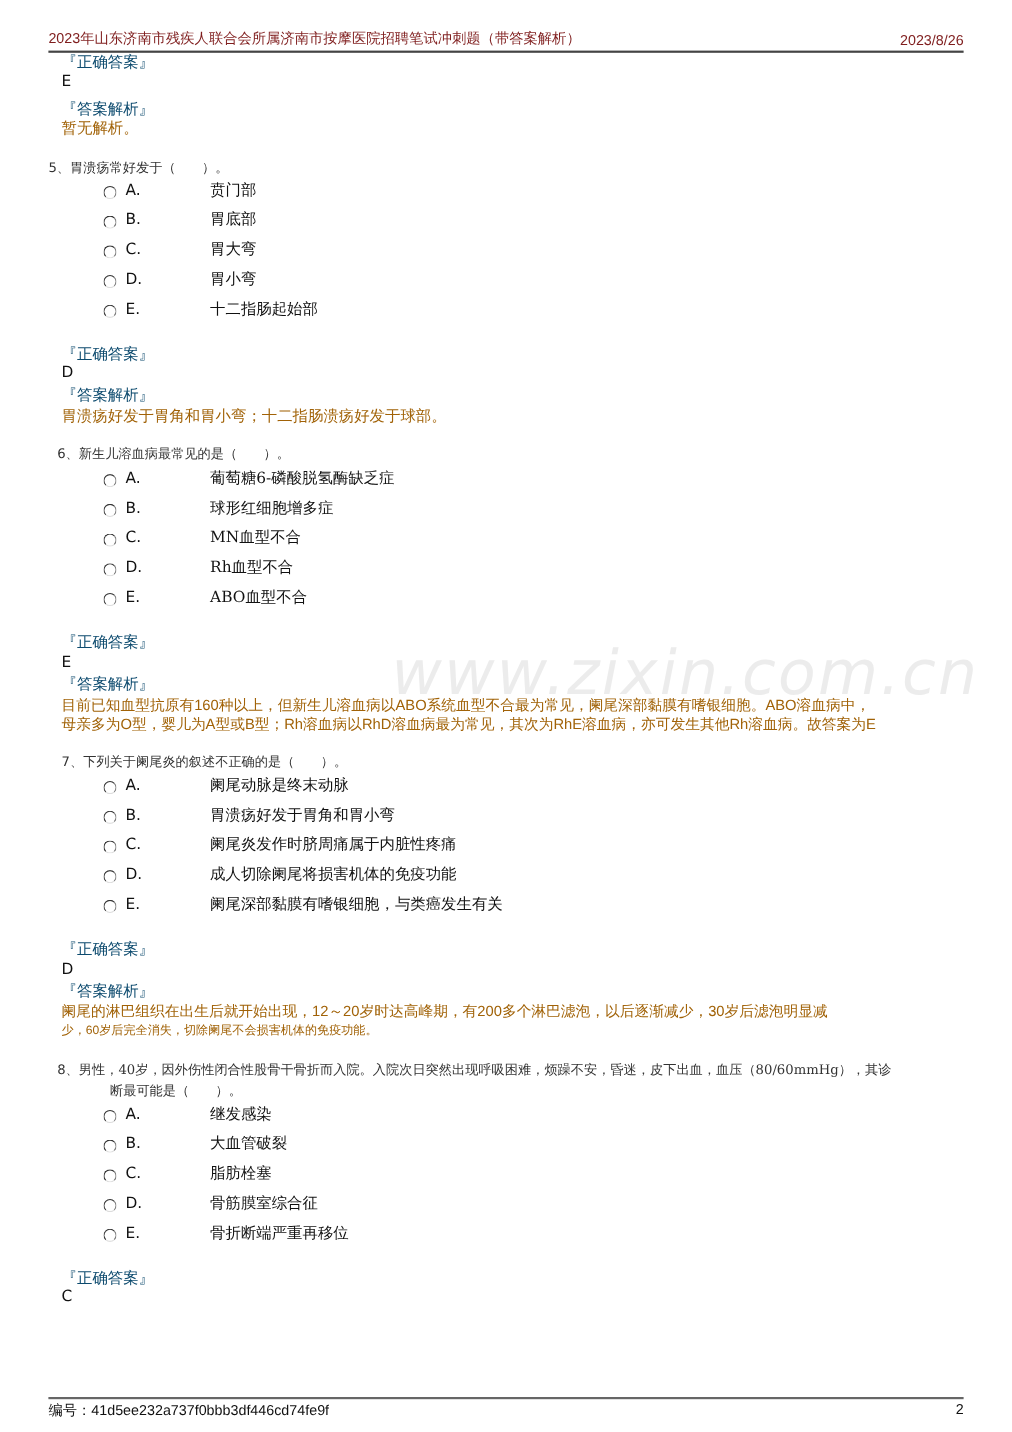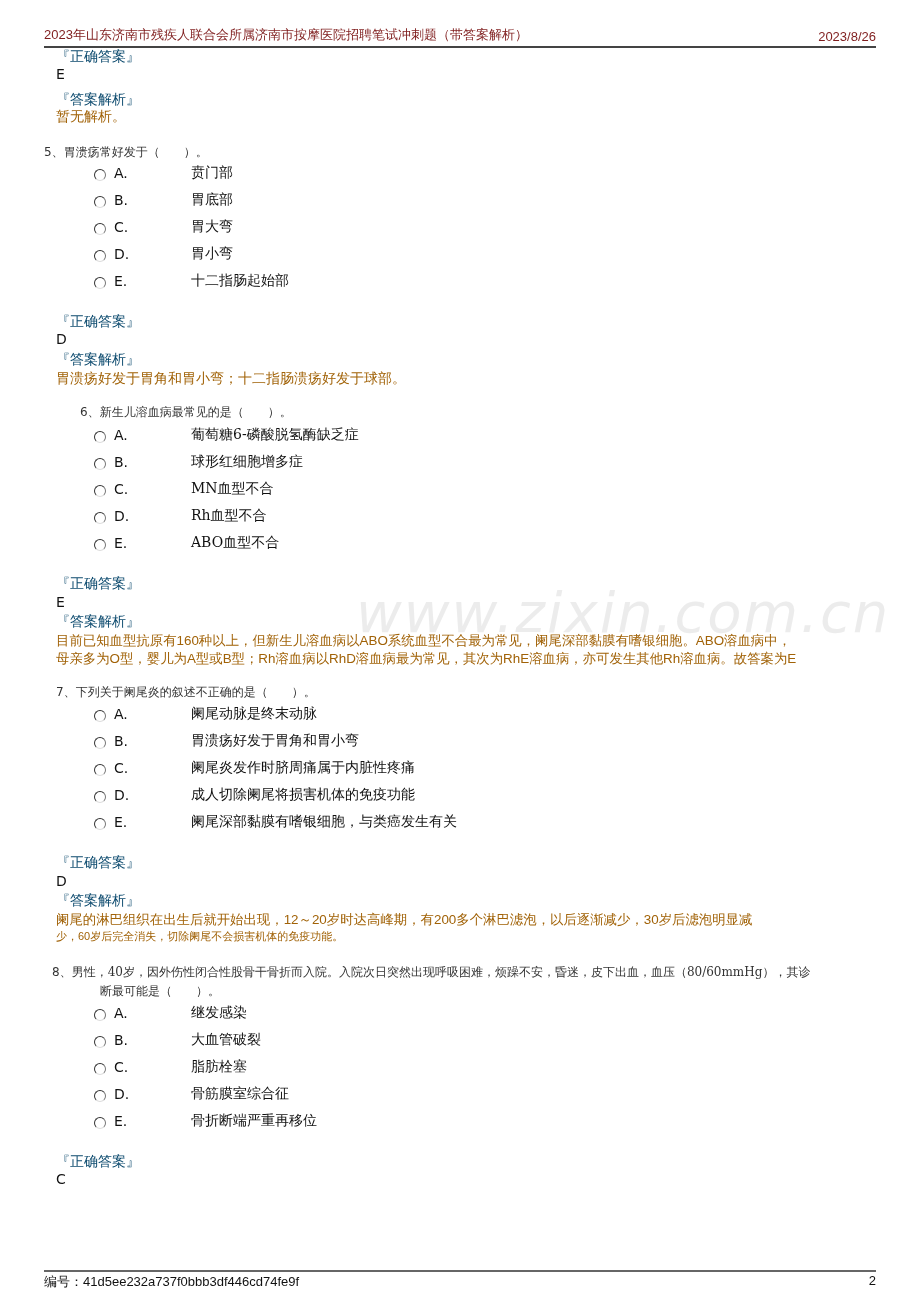--- a/index.html
+++ b/index.html
@@ -82,21 +82,21 @@
   <div class="abs opt" style="left:94px;top:272px;">
     <span class="radio"></span>
     <span class="letter">E.</span>
     <span class="text">十二指肠起始部</span>
   </div>
   <div class="abs lbl" style="left:56px;top:313px;">『正确答案』</div>
   <div class="abs ans" style="left:56px;top:331px;">D</div>
   <div class="abs lbl" style="left:56px;top:351px;">『答案解析』</div>
   <div class="abs expl" style="left:56px;top:370px;text-align:right;">胃溃疡好发于胃角和胃小弯；十二指肠溃疡好发于球部。</div>
 
-  <div class="abs q" style="left:52px;top:404px;margin-left:28px;">
+  <div class="abs q" style="left:52px;top:404px;">
     <span class="num">6、</span><span>新生儿溶血病最常见的是（　　）。</span>
   </div>
   <div class="abs opt" style="left:94px;top:426px;">
     <span class="radio"></span>
     <span class="letter">A.</span>
     <span class="text">葡萄糖6-磷酸脱氢酶缺乏症</span>
   </div>
   <div class="abs opt" style="left:94px;top:453px;">
     <span class="radio"></span>
     <span class="letter">B.</span>

